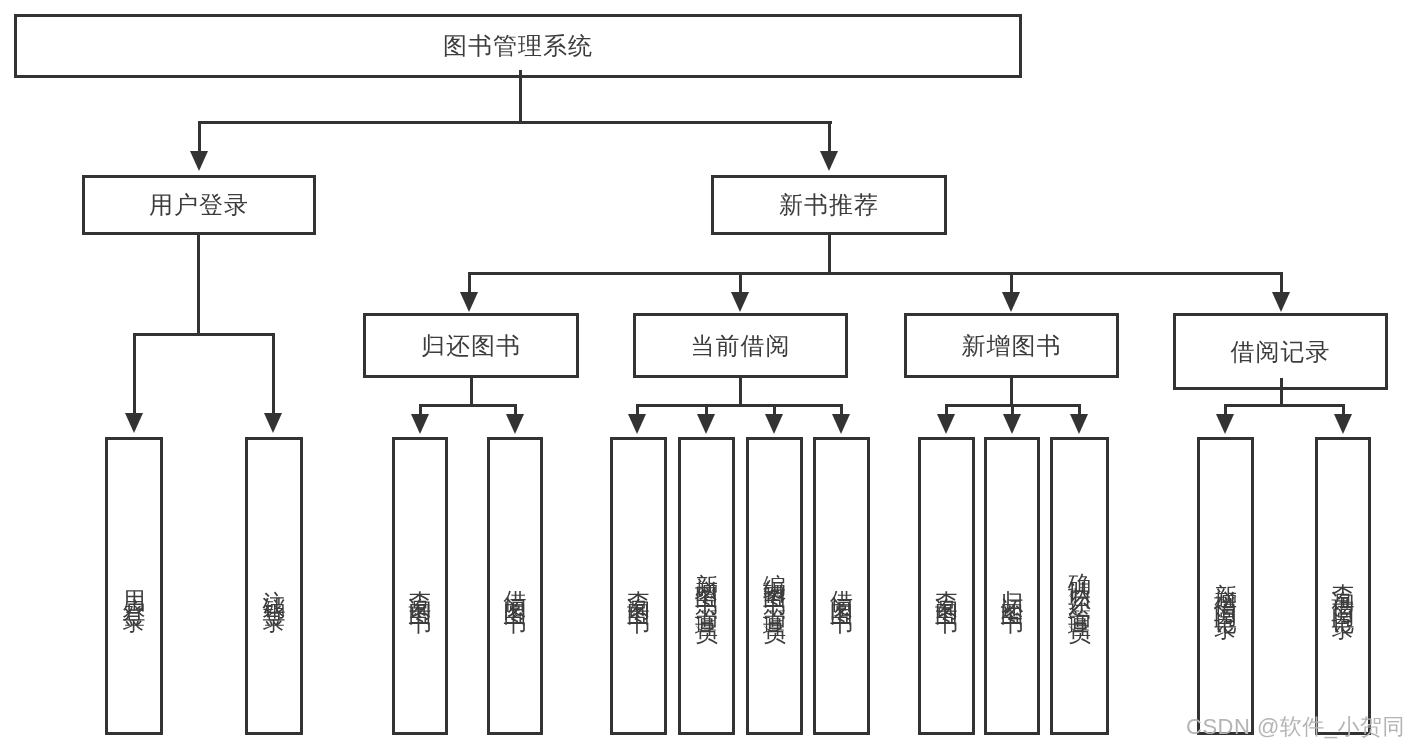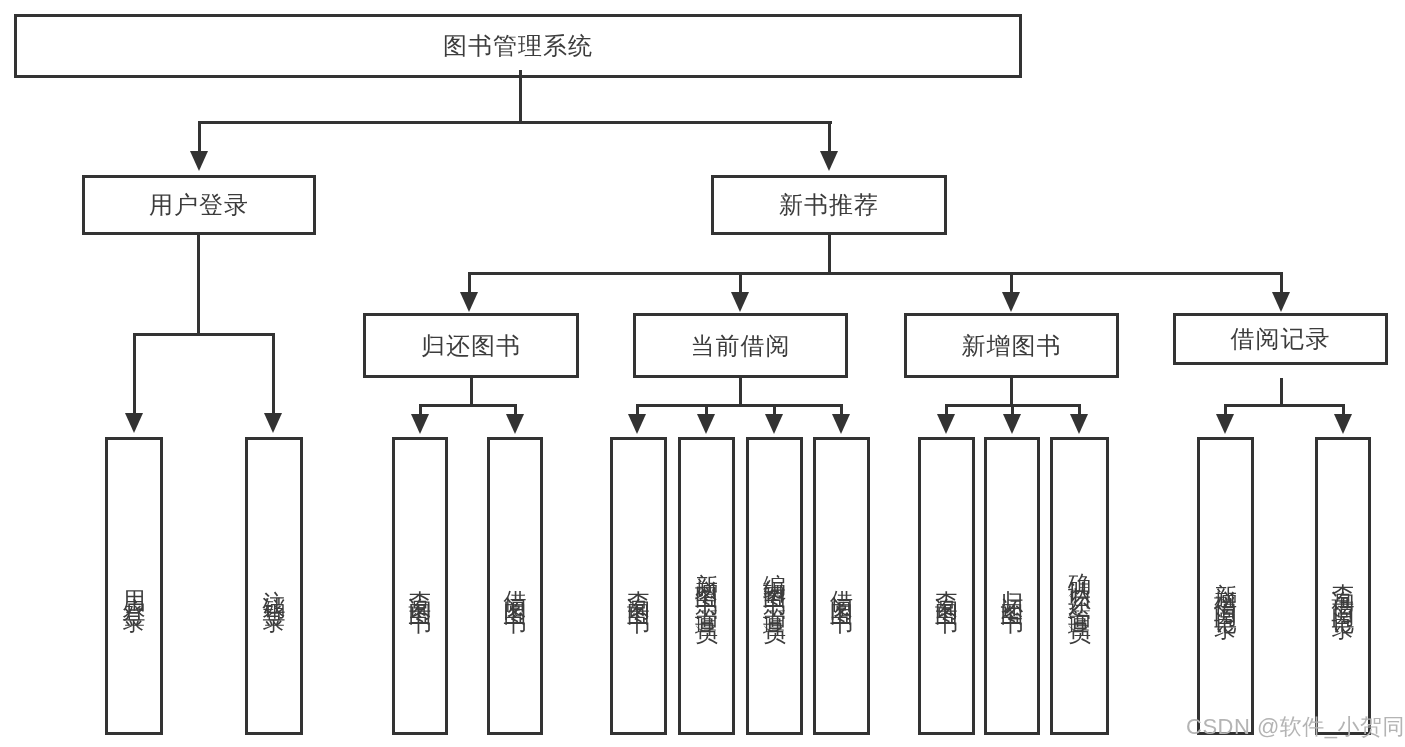--- a/index.html
+++ b/index.html
@@ -93,21 +93,21 @@
 
   <div class="box" style="left:363px;top:313px;width:216px;height:65px;">
     <span class="lbl">归还图书</span>
   </div>
   <div class="box" style="left:633px;top:313px;width:215px;height:65px;">
     <span class="lbl">当前借阅</span>
   </div>
   <div class="box" style="left:904px;top:313px;width:215px;height:65px;">
     <span class="lbl">新增图书</span>
   </div>
-  <div class="box" style="left:1173px;top:313px;width:215px;height:52px;">
+  <div class="box" style="left:1173px;top:313px;width:215px;height:77px;">
     <span class="lbl">借阅记录</span>
   </div>
 
   <div class="vl" style="left:197px;top:234px;height:102px;"></div>
   <div class="hl" style="left:133px;top:333px;width:142px;"></div>
   <div class="vl" style="left:133px;top:333px;height:82px;"></div>
   <div class="ah" style="left:125px;top:413px;"></div>
   <div class="vl" style="left:272px;top:333px;height:82px;"></div>
   <div class="ah" style="left:264px;top:413px;"></div>
 

